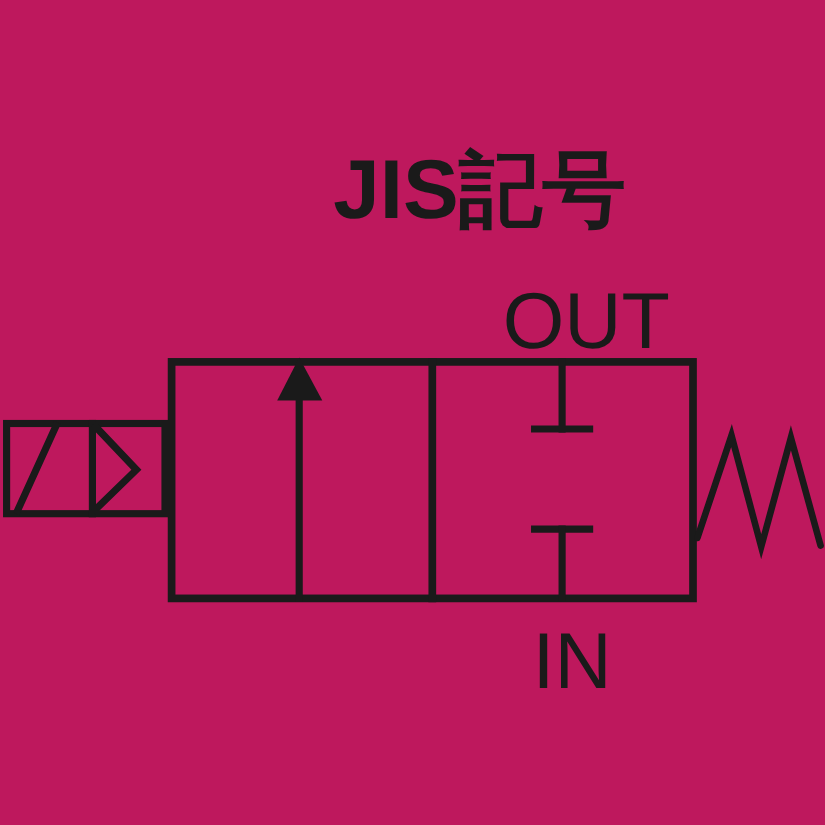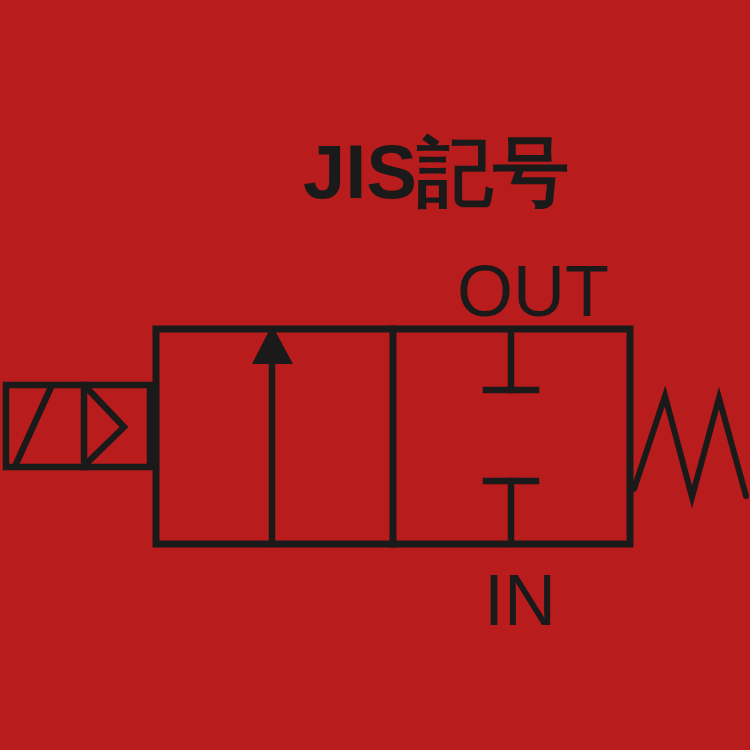--- a/index.html
+++ b/index.html
@@ -4,21 +4,21 @@
 <style>
   html, body {
     margin: 0;
     padding: 0;
     background: #ffffff;
   }
   .canvas {
     position: relative;
     width: 750px;
     height: 750px;
-    background: #b91c1c;
+    background: #be185d;
     overflow: hidden;
   }
   svg { display: block; }
   .label-text {
     font-family: "Liberation Sans", "DejaVu Sans", sans-serif;
     font-weight: 400;
   }
   .title-text {
     font-family: "Liberation Sans", "DejaVu Sans", sans-serif;
     font-weight: 700;

